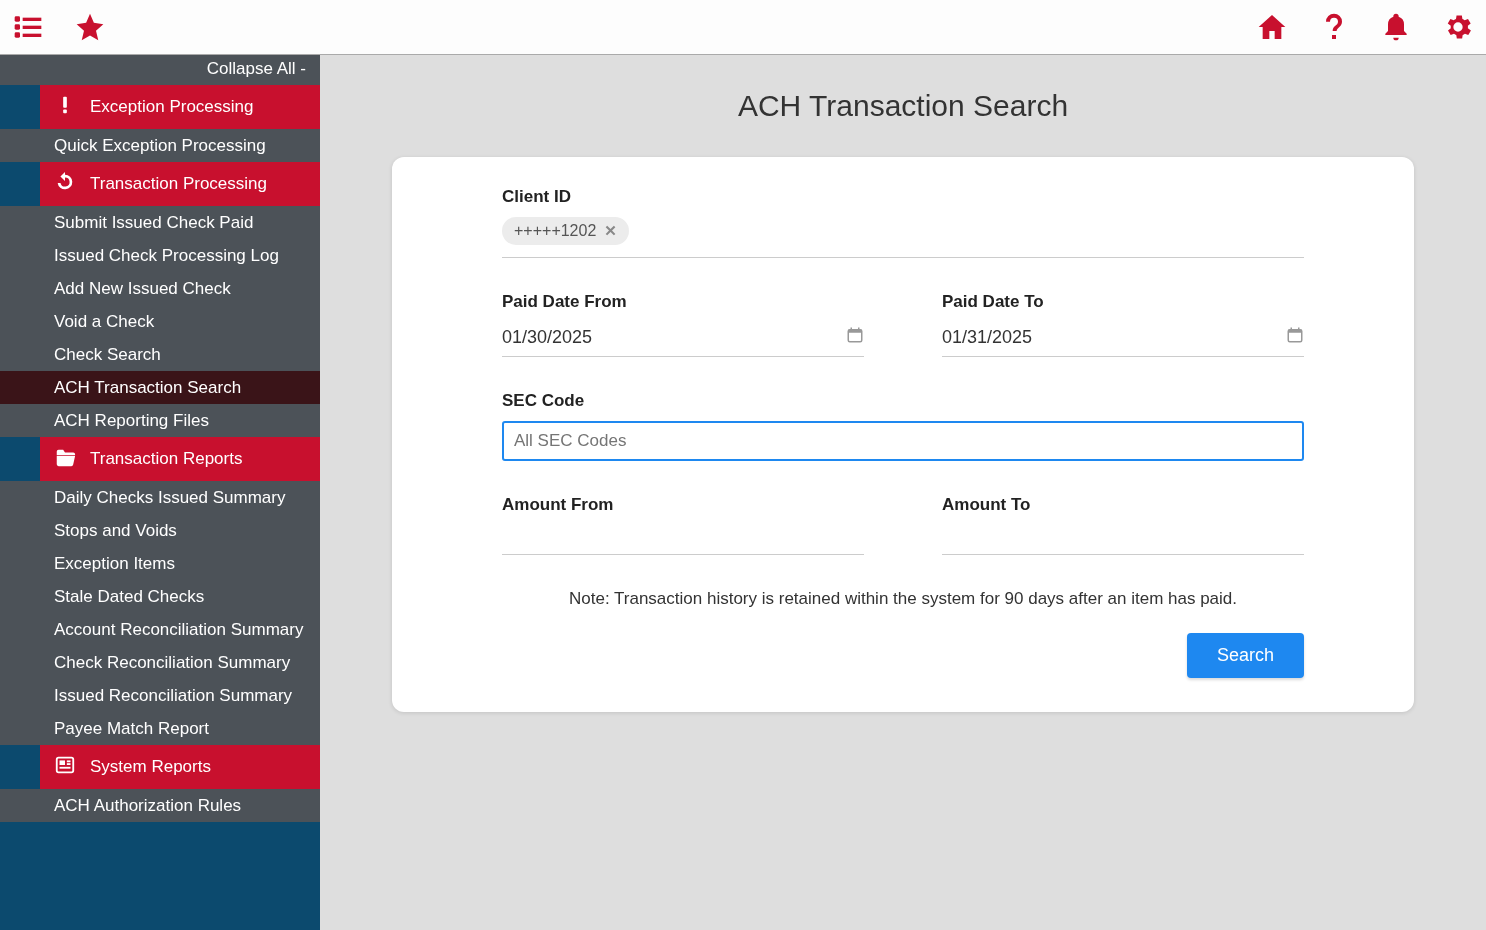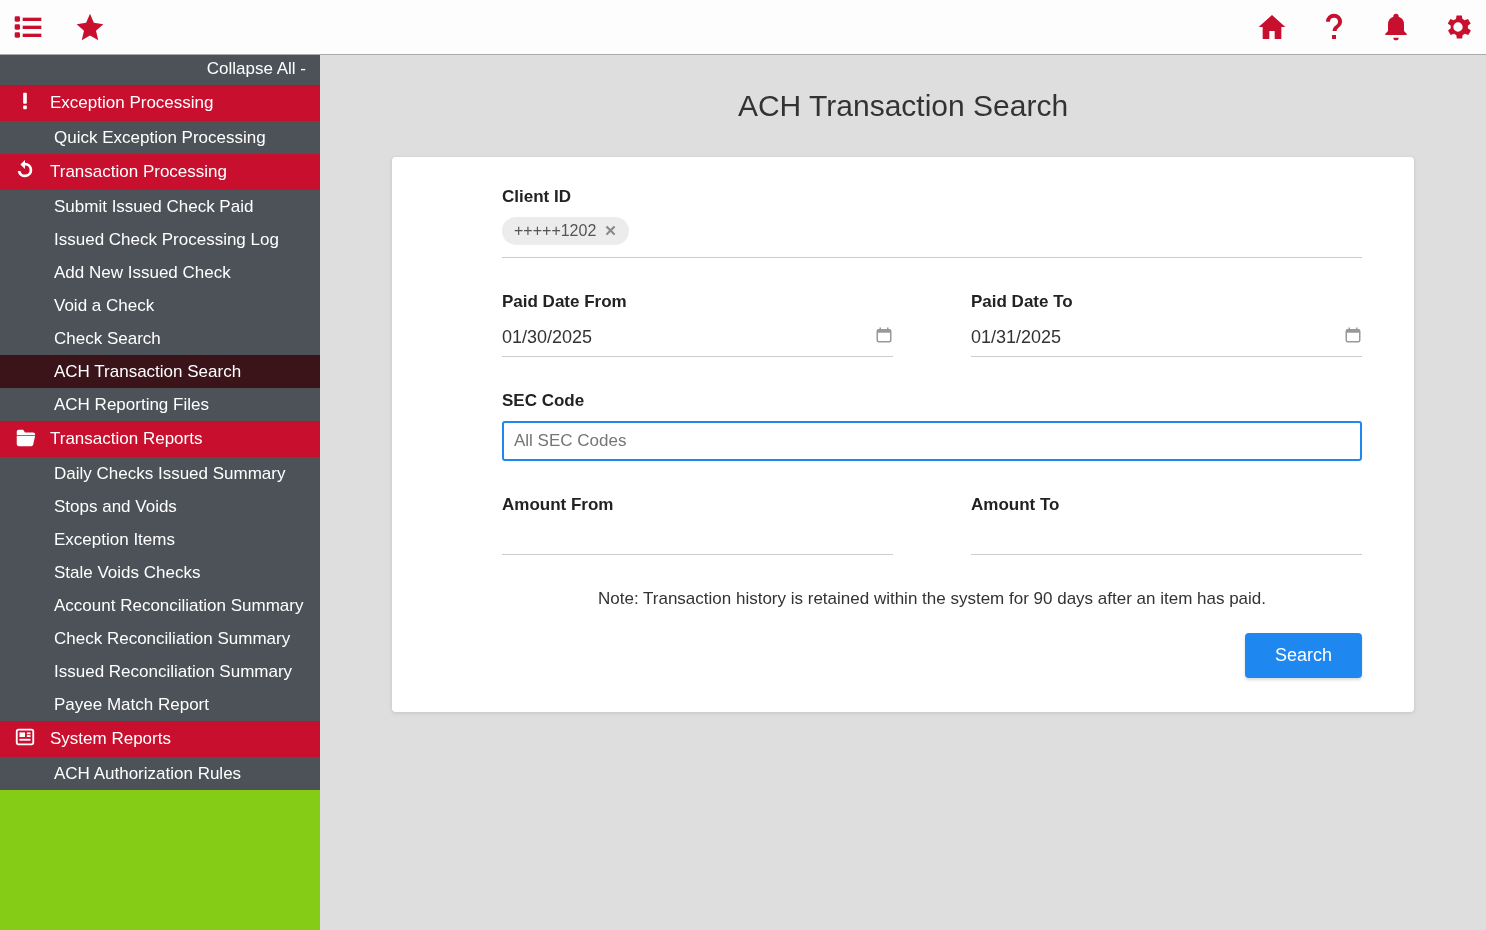--- a/index.html
+++ b/index.html
@@ -18,43 +18,44 @@
     align-items: center;
     padding: 0 12px;
     justify-content: space-between;
   }
   .topbar-left, .topbar-right { display: flex; align-items: center; gap: 30px; }
   .top-icon { color: #c8102e; display:flex; align-items:center; justify-content:center; cursor:pointer; }
   .top-icon svg { width: 32px; height: 32px; }
   .layout { display: flex; height: calc(930px - 55px); }
   .sidebar {
     width: 320px;
-    background: #84cc16;
+    background: #0c4a6e;
     color: #fff;
     font-size: 17px;
     flex-shrink: 0;
     overflow-y: auto;
   }
   .collapse-all {
     background: #4c5258;
     color: #fff;
     text-align: right;
     padding: 4px 14px 6px 0;
     font-size: 17px;
     cursor: pointer;
   }
   .side-header {
     background: #c8102e;
     color: #fff;
     display: flex;
     align-items: center;
-    height: 36px;
+    height: 44px;
     padding-left: 14px;
     cursor: pointer;
     gap: 14px;
+    margin-left: 40px;
   }
   .side-header svg { width: 22px; height: 22px; }
   .side-item {
     background: #4c5258;
     color: #fff;
     height: 33px;
     display: flex;
     align-items: center;
     padding-left: 54px;
     cursor: pointer;
@@ -70,22 +71,22 @@
   .page-title {
     text-align: center;
     font-size: 30px;
     color: #333;
     padding: 34px 0 34px 0;
     font-weight: 400;
   }
   .card {
     background: #fff;
     margin: 0 72px;
-    border-radius: 4px;
-    padding: 30px 52px 34px 110px;
+    border-radius: 12px;
+    padding: 30px 110px 34px 110px;
     box-shadow: 0 1px 4px rgba(0,0,0,0.12);
   }
   .form-section { margin-bottom: 34px; }
   .label {
     font-size: 17px;
     font-weight: 600;
     color: #222;
     margin-bottom: 10px;
     display:block;
   }
@@ -223,21 +224,21 @@
         <div class="side-item">ACH Reporting Files</div>
         <div class="side-header">
           <span><svg viewBox="0 0 24 24" fill="currentColor">
               <path d="M3 6a2 2 0 012-2h5l2 3h9a2 2 0 012 2v1H3zM3 11h20l-2 9a2 2 0 01-2 2H5a2 2 0 01-2-2z"></path>
             </svg></span>
           <span>Transaction Reports</span>
         </div>
         <div class="side-item">Daily Checks Issued Summary</div>
         <div class="side-item">Stops and Voids</div>
         <div class="side-item">Exception Items</div>
-        <div class="side-item">Stale Voids Checks</div>
+        <div class="side-item">Stale Dated Checks</div>
         <div class="side-item">Account Reconciliation Summary</div>
         <div class="side-item">Check Reconciliation Summary</div>
         <div class="side-item">Issued Reconciliation Summary</div>
         <div class="side-item">Payee Match Report</div>
         <div class="side-header">
           <span><svg viewBox="0 0 24 24" fill="currentColor">
               <rect x="3" y="4" width="18" height="16" rx="2" fill="none" stroke="currentColor" stroke-width="2"></rect>
               <rect x="6" y="7" width="6" height="5"></rect>
               <line x1="14" y1="8" x2="18" y2="8" stroke="currentColor" stroke-width="2"></line>
               <line x1="14" y1="11" x2="18" y2="11" stroke="currentColor" stroke-width="2"></line>

